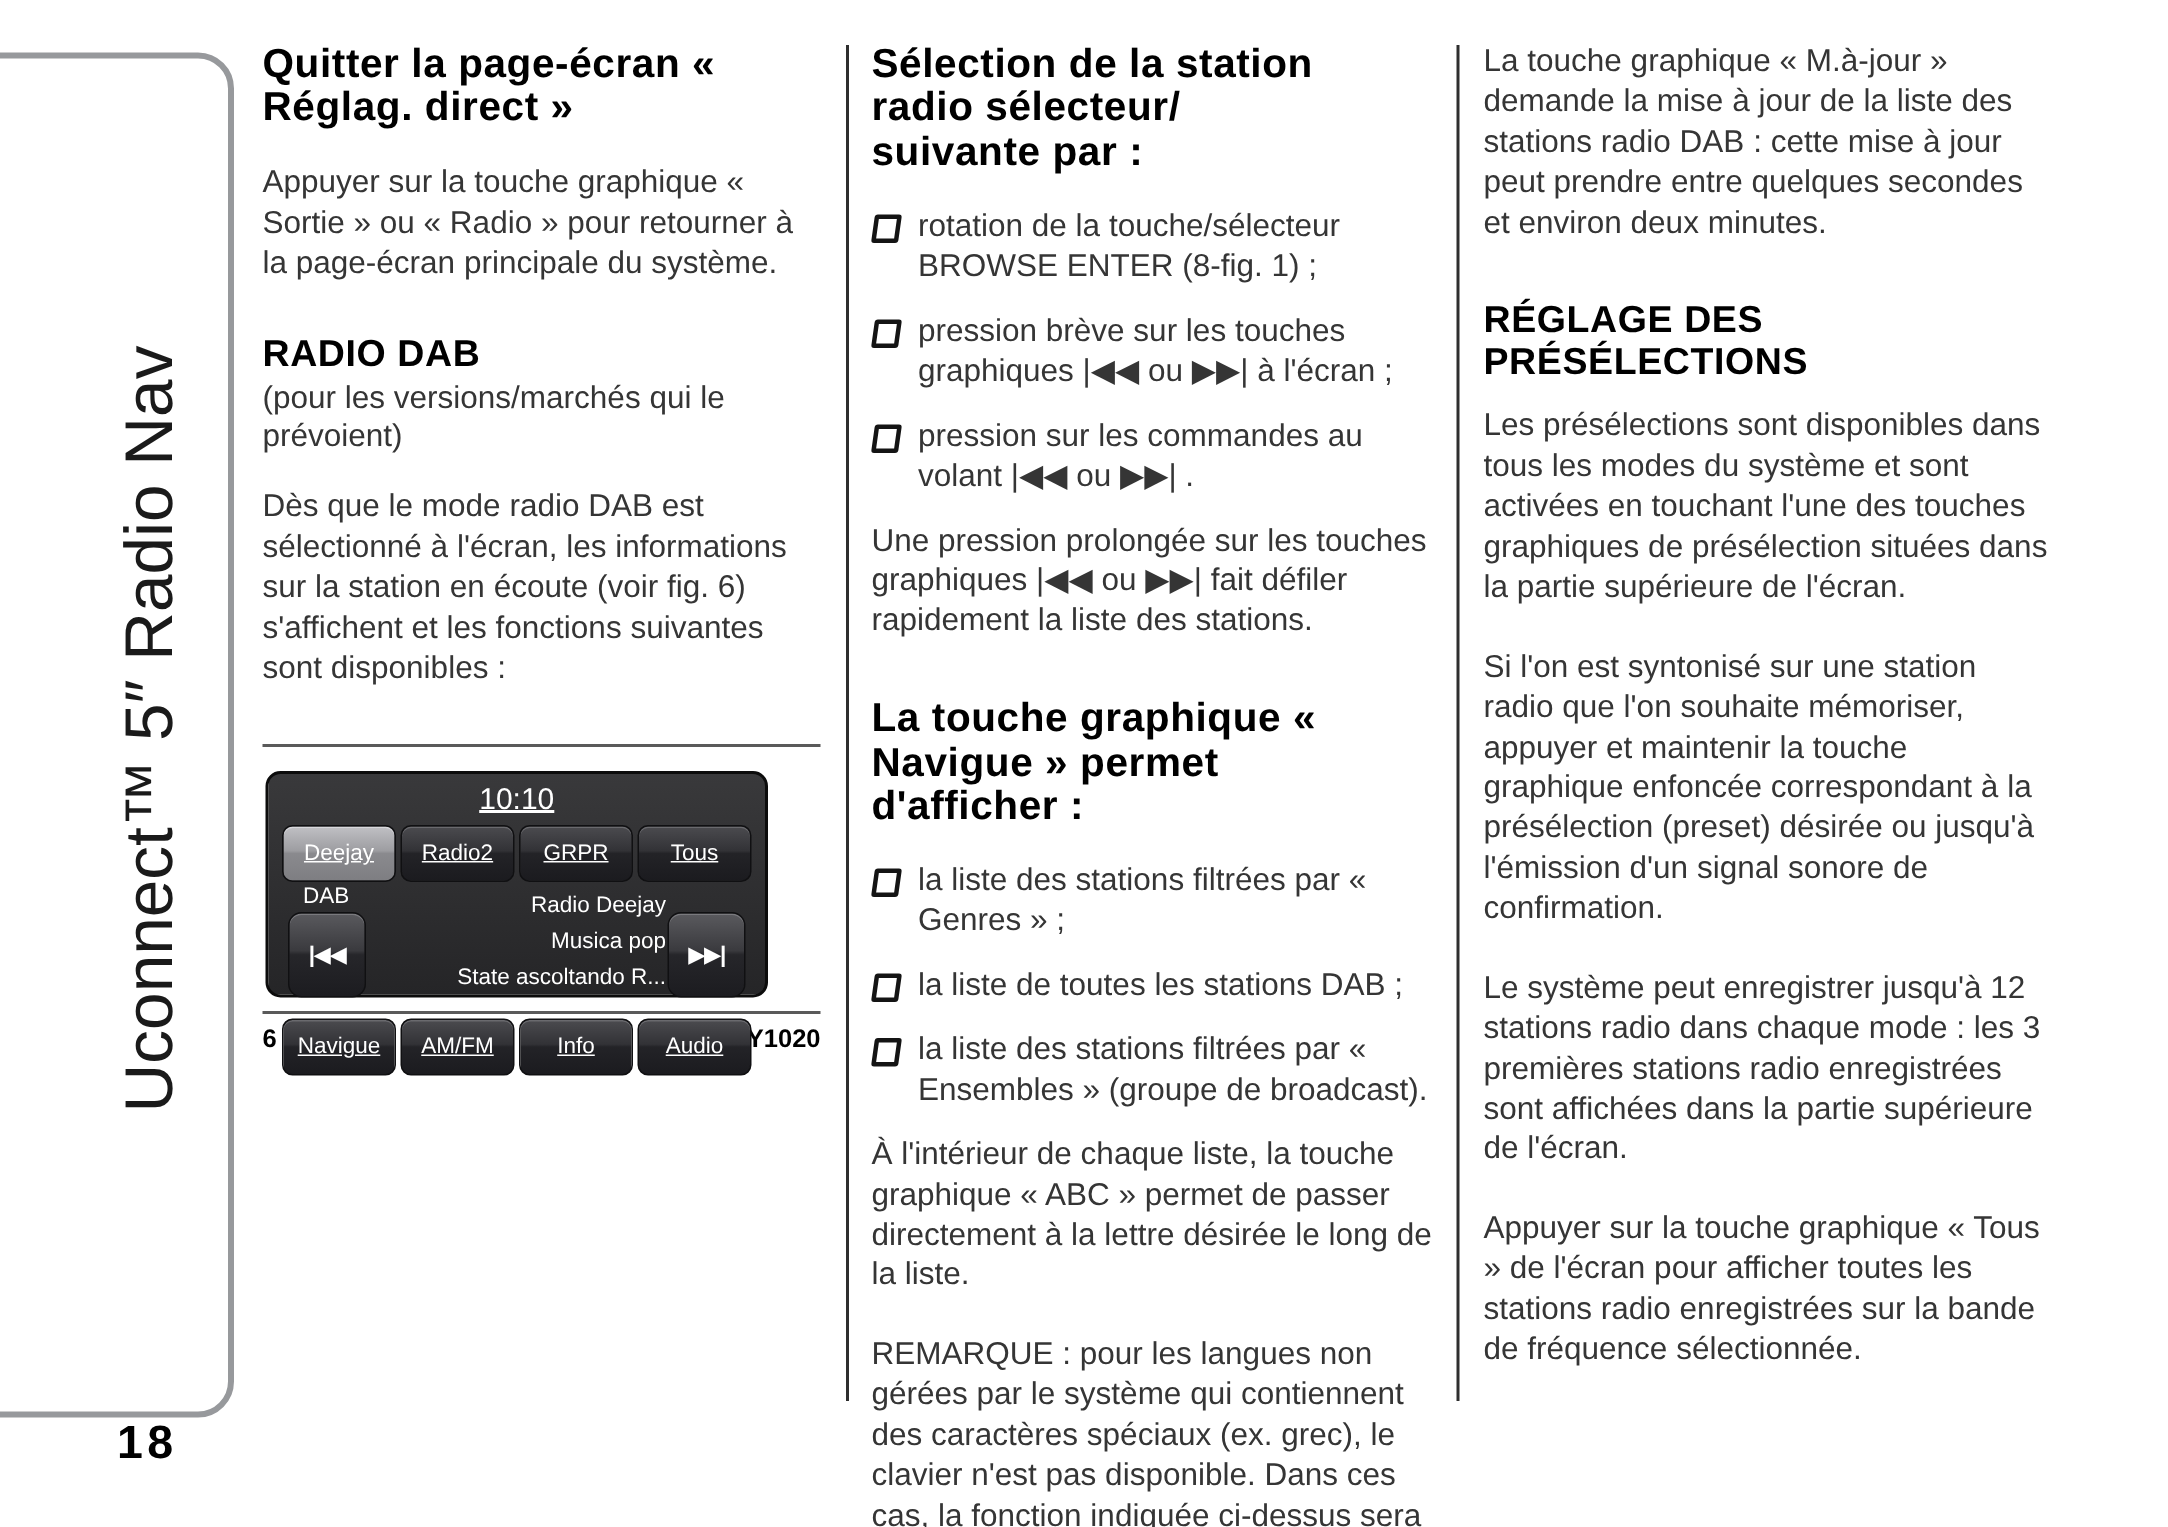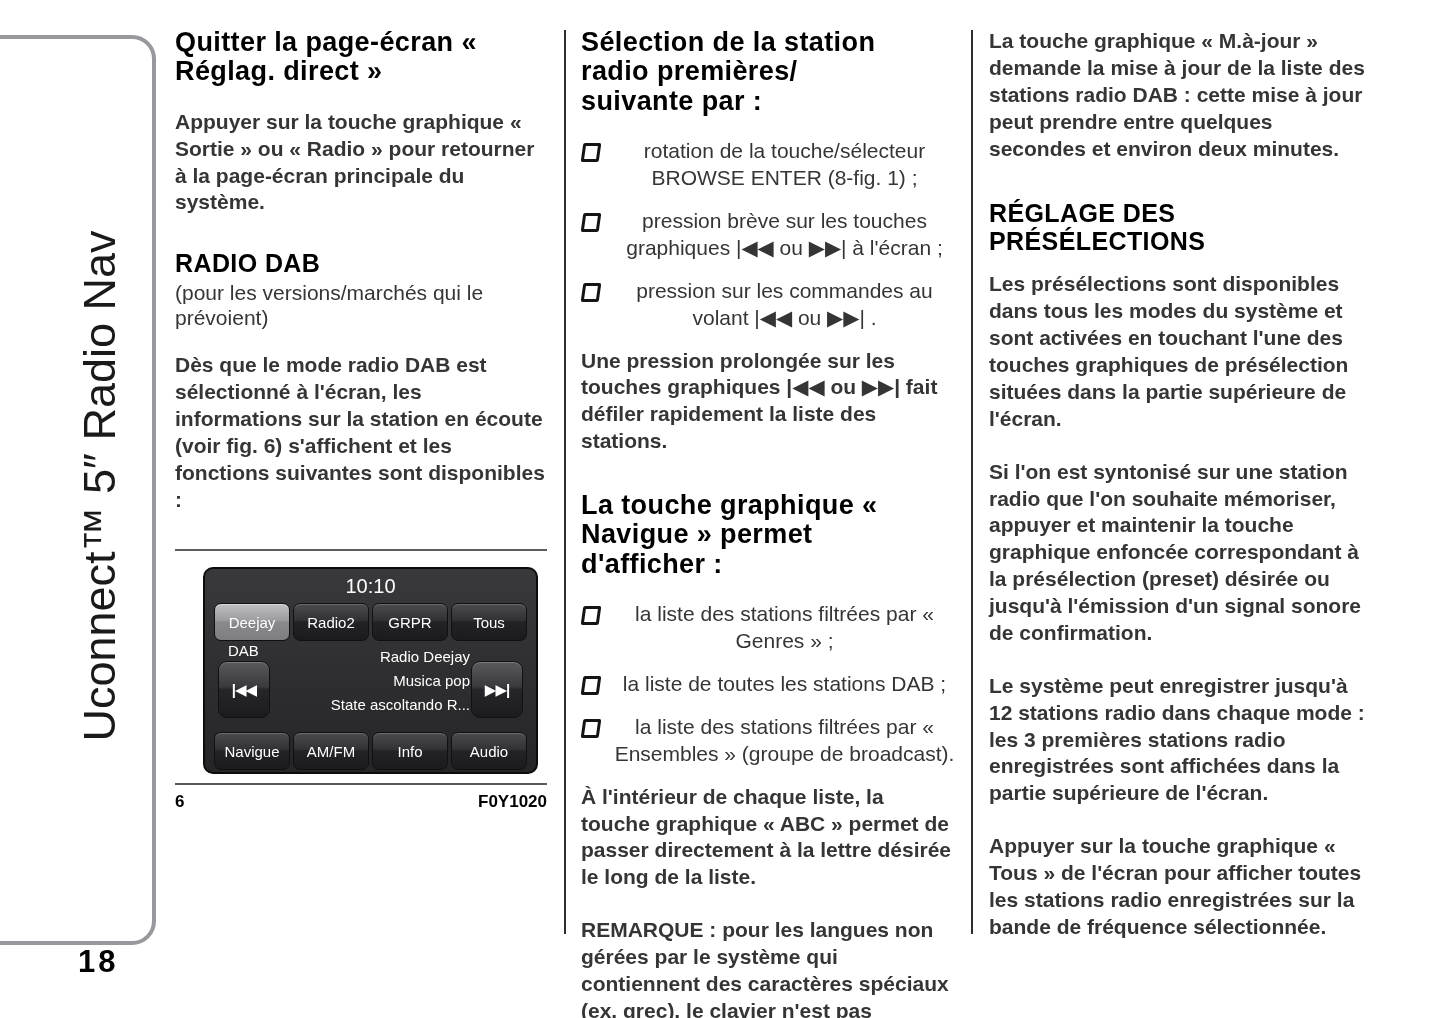--- a/index.html
+++ b/index.html
@@ -39,46 +39,47 @@
     margin:0 0 22px 0;font-size:27px;line-height:1.09;font-weight:bold;
     color:#000;letter-spacing:0.4px;
   }
   .h-big .line,.h-caps .line{display:block;}
   .h-caps{
     margin:12px 0 2px 0;font-size:25px;line-height:1.1;font-weight:bold;
     color:#000;letter-spacing:0.4px;
   }
   .h-caps.first{margin-top:34px;}
   .sub{margin:2px 0 22px 0;font-size:21px;line-height:1.2;}
-  p.body{margin:0 0 26px 0;font-size:21px;line-height:1.28;font-weight:bold;}
+  p.body{margin:0 0 26px 0;font-size:21px;line-height:1.28;}
 
   ul.checklist{list-style:none;margin:4px 0 6px 0;padding:0;}
   ul.checklist li{
     position:relative;padding-left:31px;margin:0 0 16px 0;
-    font-size:21px;line-height:1.28;text-align:center;
+    font-size:21px;line-height:1.28;
   }
   ul.checklist li::before{
     content:"";position:absolute;left:1px;top:5px;width:12px;height:13px;
     border:3px solid #141414;border-radius:2px;transform:skewX(-8deg);
   }
   .mt{margin-top:30px;}
 
   
   .figure{margin-top:36px;}
   .frule{height:2px;background:#5a5a5a;margin:0;}
   .frule.top{margin-bottom:16px;}
   .frule.bottom{margin-top:9px;}
   .fcap{display:flex;justify-content:space-between;margin-top:7px;
         font-size:17px;font-weight:bold;color:#000;}
 
   .screen{
-    width:335px;height:207px;margin-left:28px;box-sizing:border-box;
+    width:335px;height:151px;margin-left:2px;box-sizing:border-box;
     background:linear-gradient(#39393b,#252527);
     border:2px solid #0c0c0c;border-radius:10px;position:relative;
     color:#fff;
+    text-decoration:underline;
   }
   .clock{text-align:center;font-size:20px;padding-top:6px;color:#fff;}
   .btn-row{display:flex;gap:3px;margin:5px 9px 0 9px;height:38px;}
   .rbtn{
     flex:1;display:flex;align-items:center;justify-content:center;
     font-size:15px;color:#fff;border-radius:7px;border:1px solid #101012;
     background:linear-gradient(#4b4b4f,#323236 45%,#232327 50%,#1b1b1f);
     box-shadow:inset 0 1px 0 #6a6a6e;
   }
   .rbtn.selected{
@@ -161,21 +162,21 @@
       <div class="fcap">
         <span>6</span>
         <span>F0Y1020</span>
       </div>
     </div>
   </div>
 
   <div class="col col2">
     <h2 class="h-big">
       <span class="line">Sélection de la station</span>
-      <span class="line">radio premières/</span>
+      <span class="line">radio sélecteur/</span>
       <span class="line">suivante par :</span>
     </h2>
     <ul class="checklist">
       <li>rotation de la touche/sélecteur BROWSE ENTER (8-fig. 1) ;</li>
       <li>pression brève sur les touches graphiques |◀◀ ou ▶▶| à l'écran ;</li>
       <li>pression sur les commandes au volant |◀◀ ou ▶▶| .</li>
     </ul>
     <p class="body mt">Une pression prolongée sur les touches graphiques |◀◀ ou ▶▶| fait défiler rapidement la liste des stations.</p>
 
     <h2 class="h-big mt" style="margin-top:36px;">

